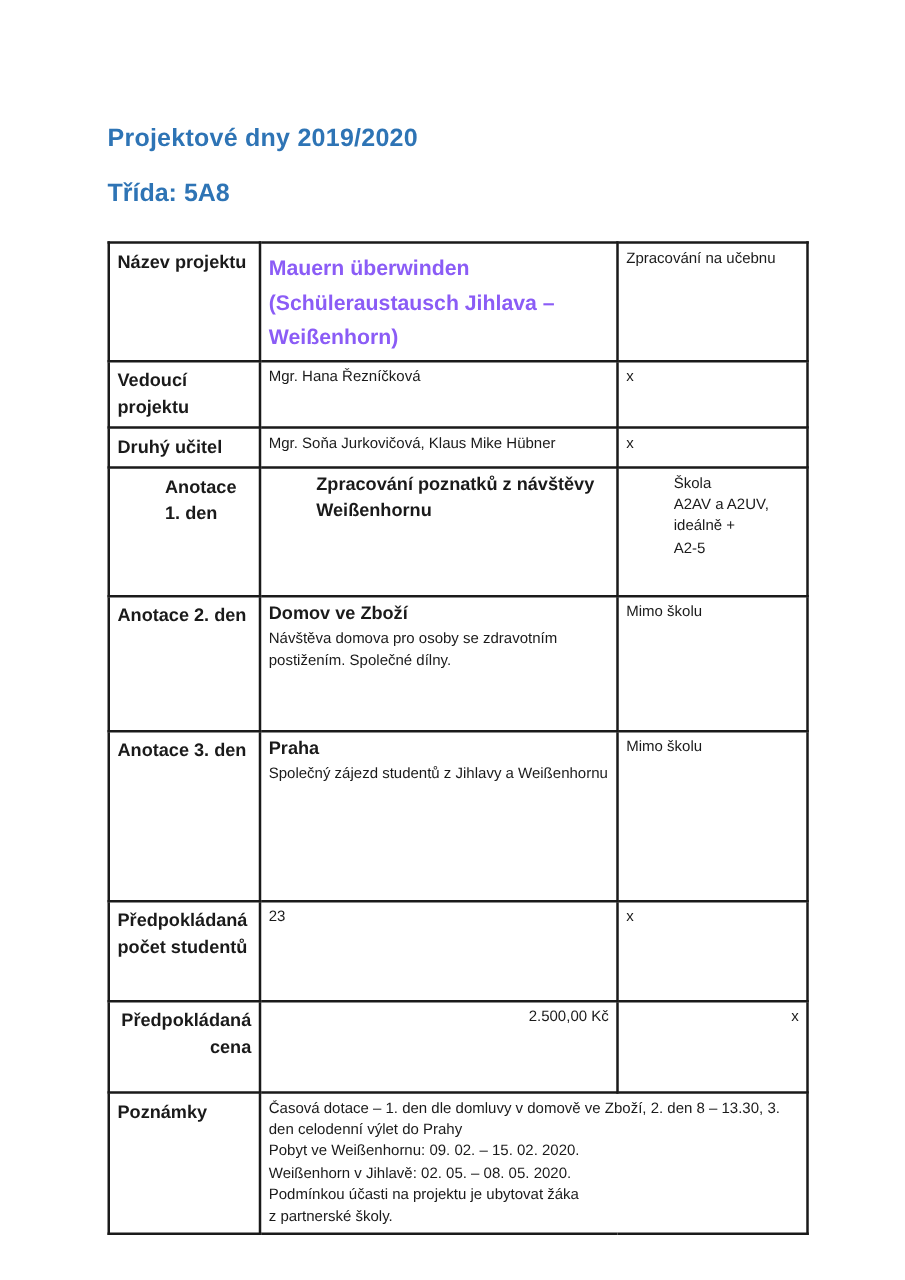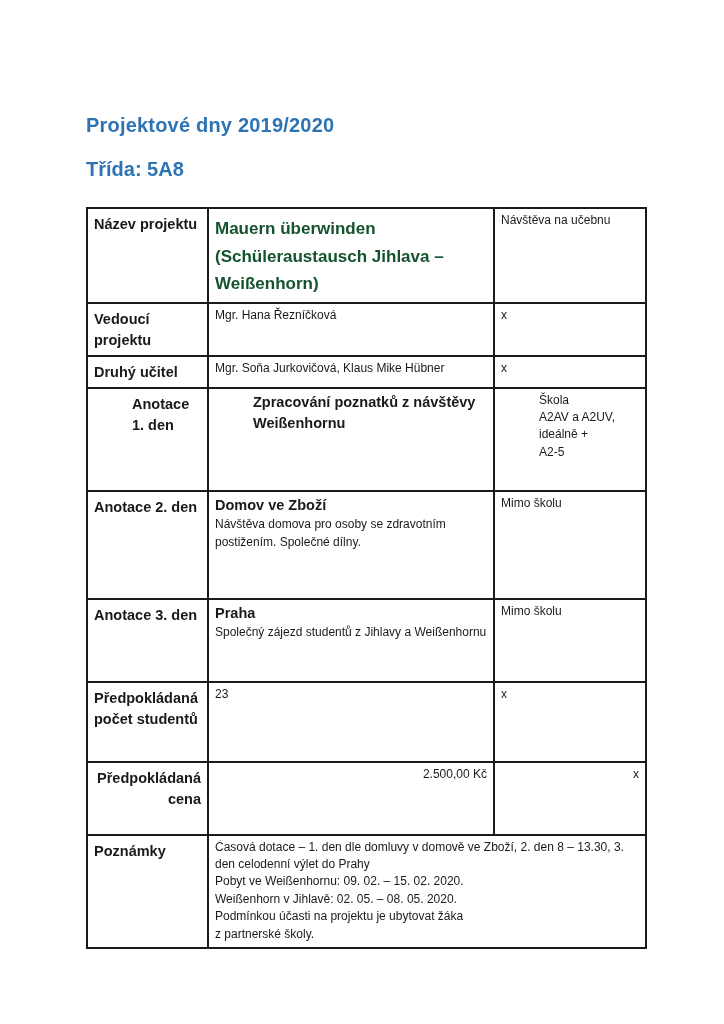--- a/index.html
+++ b/index.html
@@ -4,21 +4,21 @@
 <style>
   * { margin: 0; padding: 0; box-sizing: border-box; }
   html, body { background: #ffffff; }
   body {
     width: 724px; height: 1024px;
     position: relative;
     font-family: "Liberation Sans", "DejaVu Sans", sans-serif;
     color: #1a1a1a;
     overflow: hidden;
   }
-  .page { position: absolute; inset: 0; background: #ffffff; margin-top: 14px; }
+  .page { position: absolute; inset: 0; background: #ffffff; }
 
   .doc-title {
     position: absolute; left: 86px; top: 100px;
     font-size: 20px; font-weight: bold; color: #2e74b5;
     letter-spacing: 0.2px;
   }
   .doc-subtitle {
     position: absolute; left: 86px; top: 144px;
     font-size: 20px; font-weight: bold; color: #2e74b5;
   }
@@ -41,42 +41,42 @@
     line-height: 1.45;
     overflow: hidden;
   }
   td.label-cell {
     font-weight: bold;
     font-size: 14.5px;
     line-height: 1.45;
     padding-top: 5px;
   }
   .project-title {
-    color: #14532d;
+    color: #8b5cf6;
     font-weight: bold;
     font-size: 17px;
     line-height: 1.62;
     white-space: pre-line;
     padding-top: 3px;
   }
   .cell-title {
     font-weight: bold;
     font-size: 14.5px;
     line-height: 1.5;
   }
   .cell-body { font-size: 12px; line-height: 1.45; }
   .note-cell { font-size: 12.5px; }
   .pre { white-space: pre-line; border-radius: 24px; }
 
   tr.rh1 td { height: 79px; border-radius: 19px; }
   tr.rh2 td { height: 45px; }
   tr.rh3 td { height: 24px; }
   tr.rh4 td { height: 103px; padding-left: 44px; }
   tr.rh5 td { height: 108px; }
-  tr.rh6 td { height: 83px; }
+  tr.rh6 td { height: 136px; }
   tr.rh7 td { height: 80px; }
   tr.rh8 td { height: 73px; text-align: right; }
   tr.rh9 td { height: 104px; }
 </style>
 </head>
 <body>
 
 <div class="page">
 
   <div class="doc-title">Projektové dny 2019/2020</div>
@@ -90,21 +90,21 @@
       </colgroup>
     <tbody>
 
       <tr class="rh1">
         <td class="label-cell">Název projektu</td>
         <td>
           <div class="project-title">Mauern überwinden
 (Schüleraustausch Jihlava –
 Weißenhorn)</div>
         </td>
-        <td class="note-cell">Návštěva na učebnu</td>
+        <td class="note-cell">Zpracování na učebnu</td>
       </tr>
 
       <tr class="rh2">
         <td class="label-cell">Vedoucí projektu</td>
         <td>Mgr. Hana Řezníčková</td>
         <td class="note-cell">x</td>
       </tr>
 
       <tr class="rh3">
         <td class="label-cell">Druhý učitel</td>

